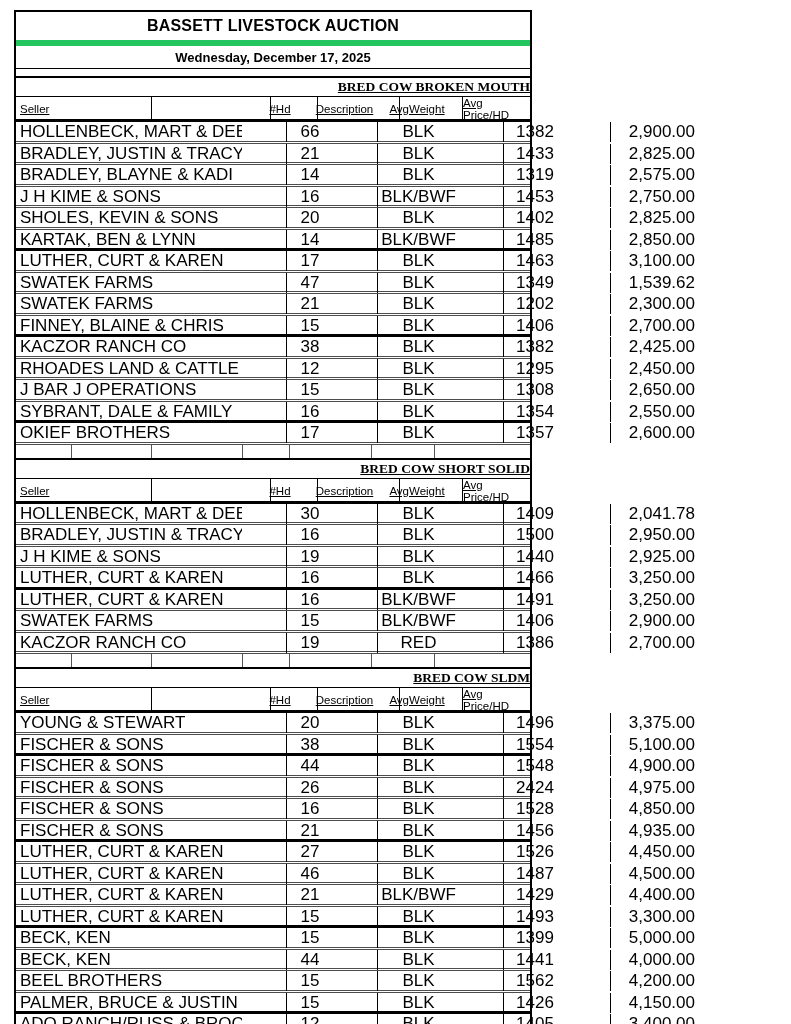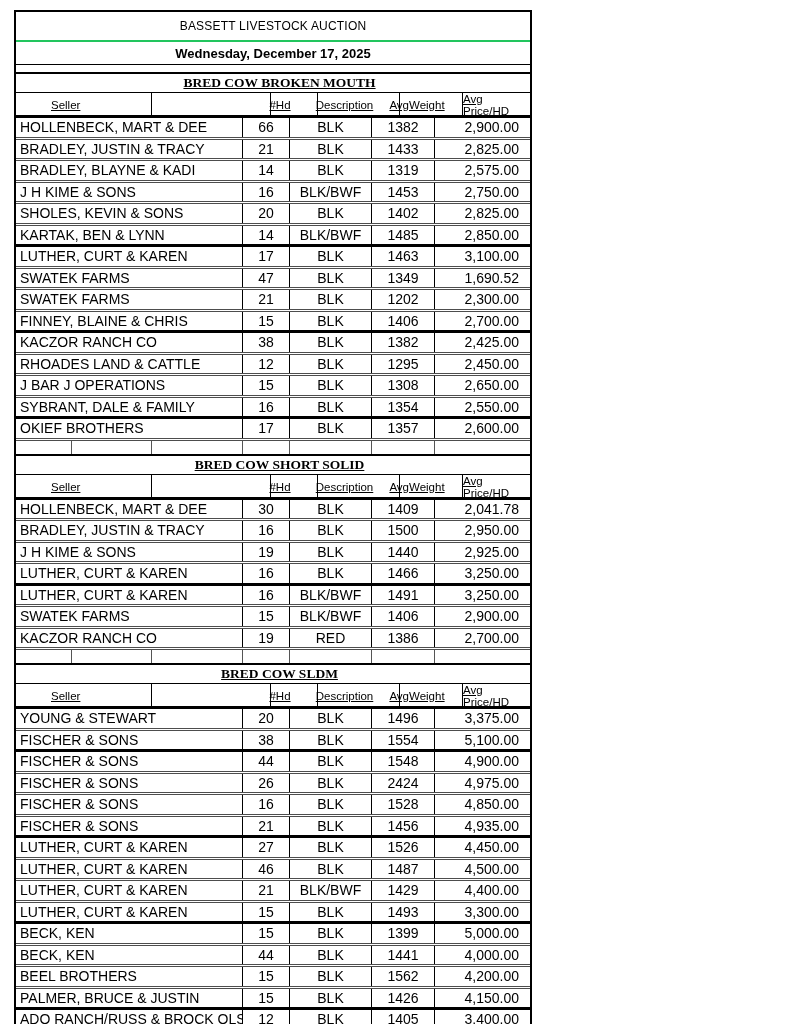--- a/index.html
+++ b/index.html
@@ -1,35 +1,35 @@
 <!DOCTYPE html>
 <html><head>
 <meta charset="utf-8">
 <style>
   html,body{margin:0;padding:0;background:#ffffff;}
   body{width:791px;height:1024px;position:relative;font-family:"Liberation Sans",sans-serif;color:#000;}
   .sheet{position:absolute;left:14px;top:10px;width:514px;border:2px solid #000;background:#fff;}
   .title-row{height:28px;display:flex;align-items:center;justify-content:center;
-    font-size:12px;font-weight:normal;border-bottom:2px solid #22c55e;letter-spacing:.2px;}
+    font-size:16px;font-weight:bold;border-bottom:6px solid #22c55e;letter-spacing:.2px;}
   .date-row{height:22px;display:flex;align-items:center;justify-content:center;
     font-size:13px;font-weight:bold;border-bottom:1px solid #000;}
   .gap-row{height:7px;}
-  .section-title-row{height:18px;display:flex;align-items:center;justify-content:center;
+  .section-title-row{height:18px;display:flex;align-items:center;justify-content:flex-end;
     border-top:2px solid #000;border-bottom:1px solid #000;
     font-family:"Liberation Serif",serif;font-size:13.5px;font-weight:bold;padding-left:13px;}
   .section-title-row span{text-decoration:underline;}
   .header-row{display:grid;grid-template-columns:135px 91px 47px 82px 63px 96px;
     height:22px;align-items:center;border-bottom:3px solid #000;font-size:11.5px;}
   .header-row > div{height:100%;display:flex;align-items:center;box-sizing:border-box;}
   .header-row > div + div{border-left:1px solid #000;}
   .header-row .hl{text-decoration:underline;}
-  .h-seller{padding-left:19px;justify-content:flex-start;margin-left:16px;}
+  .h-seller{padding-left:4px;justify-content:flex-start;}
   .h-center{justify-content:center;margin-left:28px;}
   .data-row{display:grid;grid-template-columns:226px 47px 82px 63px 96px;
-    height:18.5px;align-items:center;font-size:14px;}
+    height:18.5px;align-items:center;font-size:17px;gap:44px;}
   .data-row > div{height:100%;display:flex;align-items:center;box-sizing:border-box;}
   .data-row > div + div{border-left:1px solid #000;}
   .c-seller{padding-left:4px;justify-content:flex-start;white-space:nowrap;overflow:hidden;}
   .c-center{justify-content:center;}
   .c-price{justify-content:flex-end;padding-right:11px;}
   .sep-normal{border-top:3px double #4d4d4d;}
   .sep-thick{border-top:3px solid #000;}
   .filler-row{display:grid;grid-template-columns:55px 80px 91px 47px 82px 63px 96px;
     height:13px;border-top:3px double #4d4d4d;}
   .filler-row > div{box-sizing:border-box;height:100%;}
@@ -120,21 +120,21 @@
     <div class="c-center">BLK</div>
     <div class="c-center">1463</div>
     <div class="c-price">3,100.00</div>
   </div>
 
   <div class="data-row sep-normal">
     <div class="c-seller">SWATEK FARMS</div>
     <div class="c-center">47</div>
     <div class="c-center">BLK</div>
     <div class="c-center">1349</div>
-    <div class="c-price">1,690.52</div>
+    <div class="c-price">1,539.62</div>
   </div>
 
   <div class="data-row sep-normal">
     <div class="c-seller">SWATEK FARMS</div>
     <div class="c-center">21</div>
     <div class="c-center">BLK</div>
     <div class="c-center">1202</div>
     <div class="c-price">2,300.00</div>
   </div>
 

